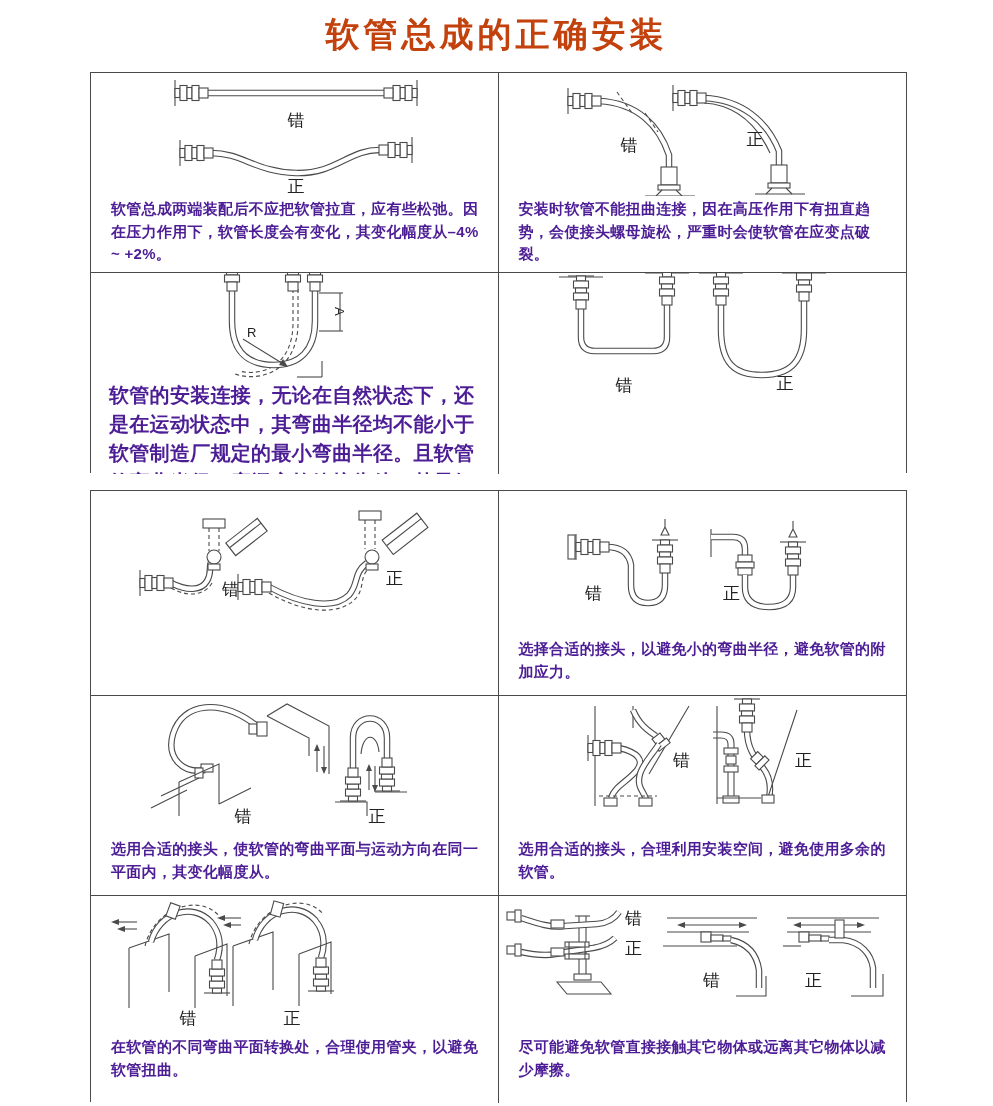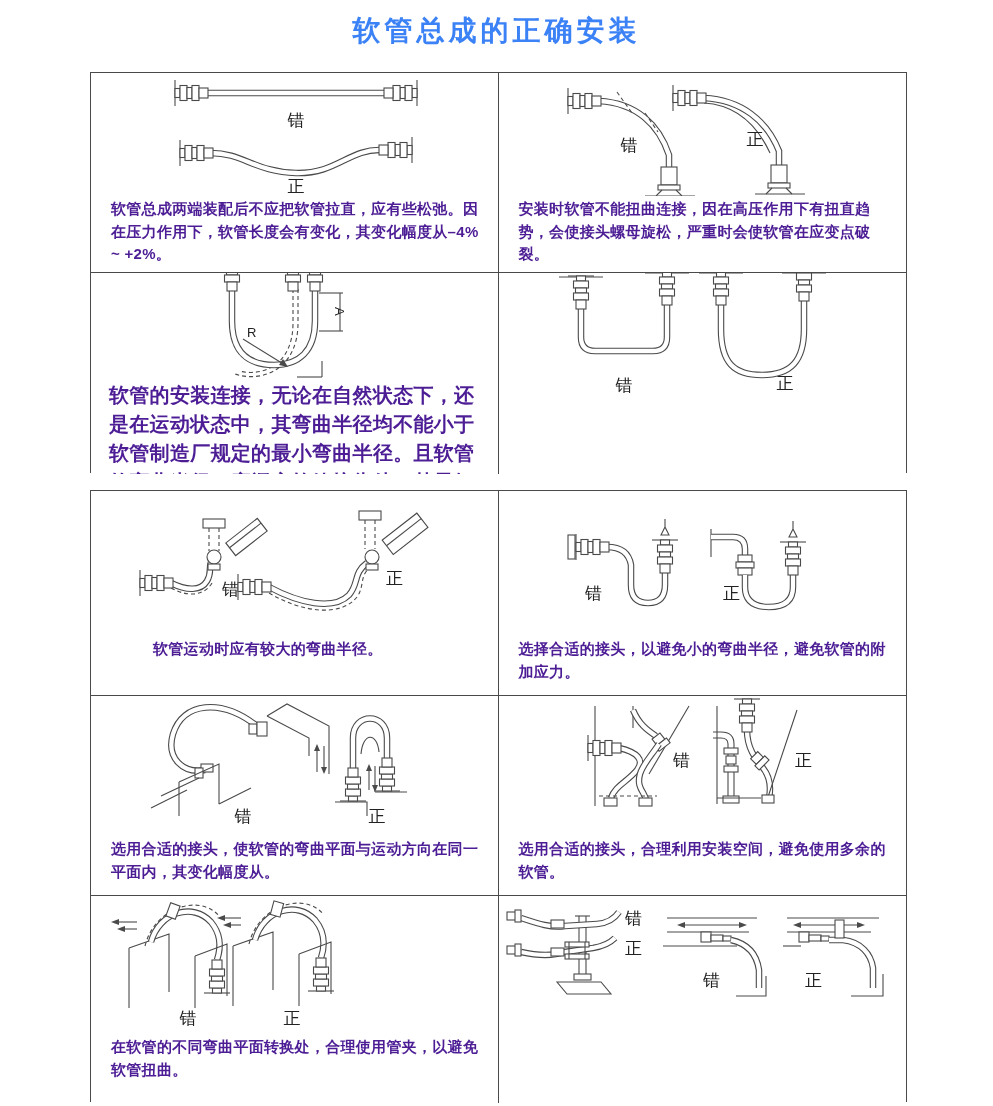--- a/index.html
+++ b/index.html
@@ -1,20 +1,20 @@
 <!DOCTYPE html>
 <html lang="zh"><head>
 <meta charset="utf-8">
 <style>
   *{margin:0;padding:0;box-sizing:border-box}
   html,body{background:#fff}
   body{width:993px;height:1106px;position:relative;font-family:"Liberation Sans",sans-serif;color:#111}
   .sheet{position:absolute;inset:0;background:#fff}
   .page-title{position:absolute;top:12px;left:0;width:100%;text-align:center;
-    font-size:28px;font-weight:900;letter-spacing:4px;color:#3b82f6}
+    font-size:34px;font-weight:900;letter-spacing:4px;color:#c2410c}
   .box{position:absolute;left:90px;width:817px;border:1px solid #4a4a4a;display:grid;grid-template-columns:1fr 1fr;background:#fff}
   #box1{top:72px;height:401px;grid-template-rows:200px 201px}
   #box2{top:490px;height:612px;grid-template-rows:205px 200px 207px}
   .cell{border-right:1px solid #4a4a4a;border-bottom:1px solid #4a4a4a;overflow:hidden;background:#fff}
   .cell.colR{border-right:none}
   .cell.rowL{border-bottom:none}
   .caption{padding:2px 14px 0 20px;font-size:15px;line-height:1.5;font-weight:600;letter-spacing:.3px;color:#4c1d95}
   .caption.tight{font-size:20px;line-height:1.45;padding-left:18px;padding-right:8px}
   .caption.indent{padding-left:62px}
   svg{display:block}
@@ -155,21 +155,20 @@
           <line class="ln" x1="6" y1="-2" x2="50" y2="-2"></line>
         </g>
         <path class="lnd" d="M178,102 C212,122 250,126 266,106 C274,95 268,84 280,76"></path>
         <path class="hoseO" d="M178,96 C208,112 242,120 258,104 C268,93 262,82 276,72"></path>
         <path class="hoseI" d="M178,96 C208,112 242,120 258,104 C268,93 262,82 276,72"></path>
         <circle class="fitr" cx="281" cy="66" r="7"></circle>
         <rect class="fitr" x="275" y="73" width="12" height="6"></rect>
         <use href="#fit" transform="translate(178,96)"></use>
         <text class="lab" x="295" y="93">正</text>
       </svg>
-      <div class="caption indent">软管运动时应有较大的弯曲半径。</div>
     </div>
 
     <div class="cell colR">
       <svg width="407" height="145" viewBox="0 0 407 145">
         <rect class="fitr" x="69" y="44" width="7" height="24"></rect>
         <path class="hoseO" d="M108,56 C122,56 130,62 132,74 V94 Q132,112 149,112 Q166,112 166,94 V80"></path>
         <path class="hoseI" d="M108,56 C122,56 130,62 132,74 V94 Q132,112 149,112 Q166,112 166,94 V80"></path>
         <use href="#fit" transform="translate(108,56)"></use>
         <use href="#fit" transform="translate(166,80) rotate(90)"></use>
         <path class="ln" d="M162,44 H170 L166,36 Z M166,28 V36"></path>
@@ -341,15 +340,16 @@
         <rect class="fitr" x="300" y="36" width="10" height="10"></rect>
         <rect class="fitr" x="310" y="39" width="12" height="6"></rect>
         <rect class="fitr" x="322" y="40" width="8" height="5"></rect>
         <path class="hoseO" d="M330,44 H344 C362,46 372,58 374,72 V92"></path>
         <path class="hoseI" d="M330,44 H344 C362,46 372,58 374,72 V92"></path>
         <rect class="fitr" x="336" y="24" width="9" height="18"></rect>
         <line class="ln" x1="284" y1="50" x2="302" y2="50"></line>
         <path class="ln" d="M352,100 H384 V78"></path>
         <text class="lab" x="306" y="90">正</text>
       </svg>
+      <div class="caption">尽可能避免软管直接接触其它物体或远离其它物体以减少摩擦。</div>
     </div>
   </div>
 </div>
 
 </body></html>

